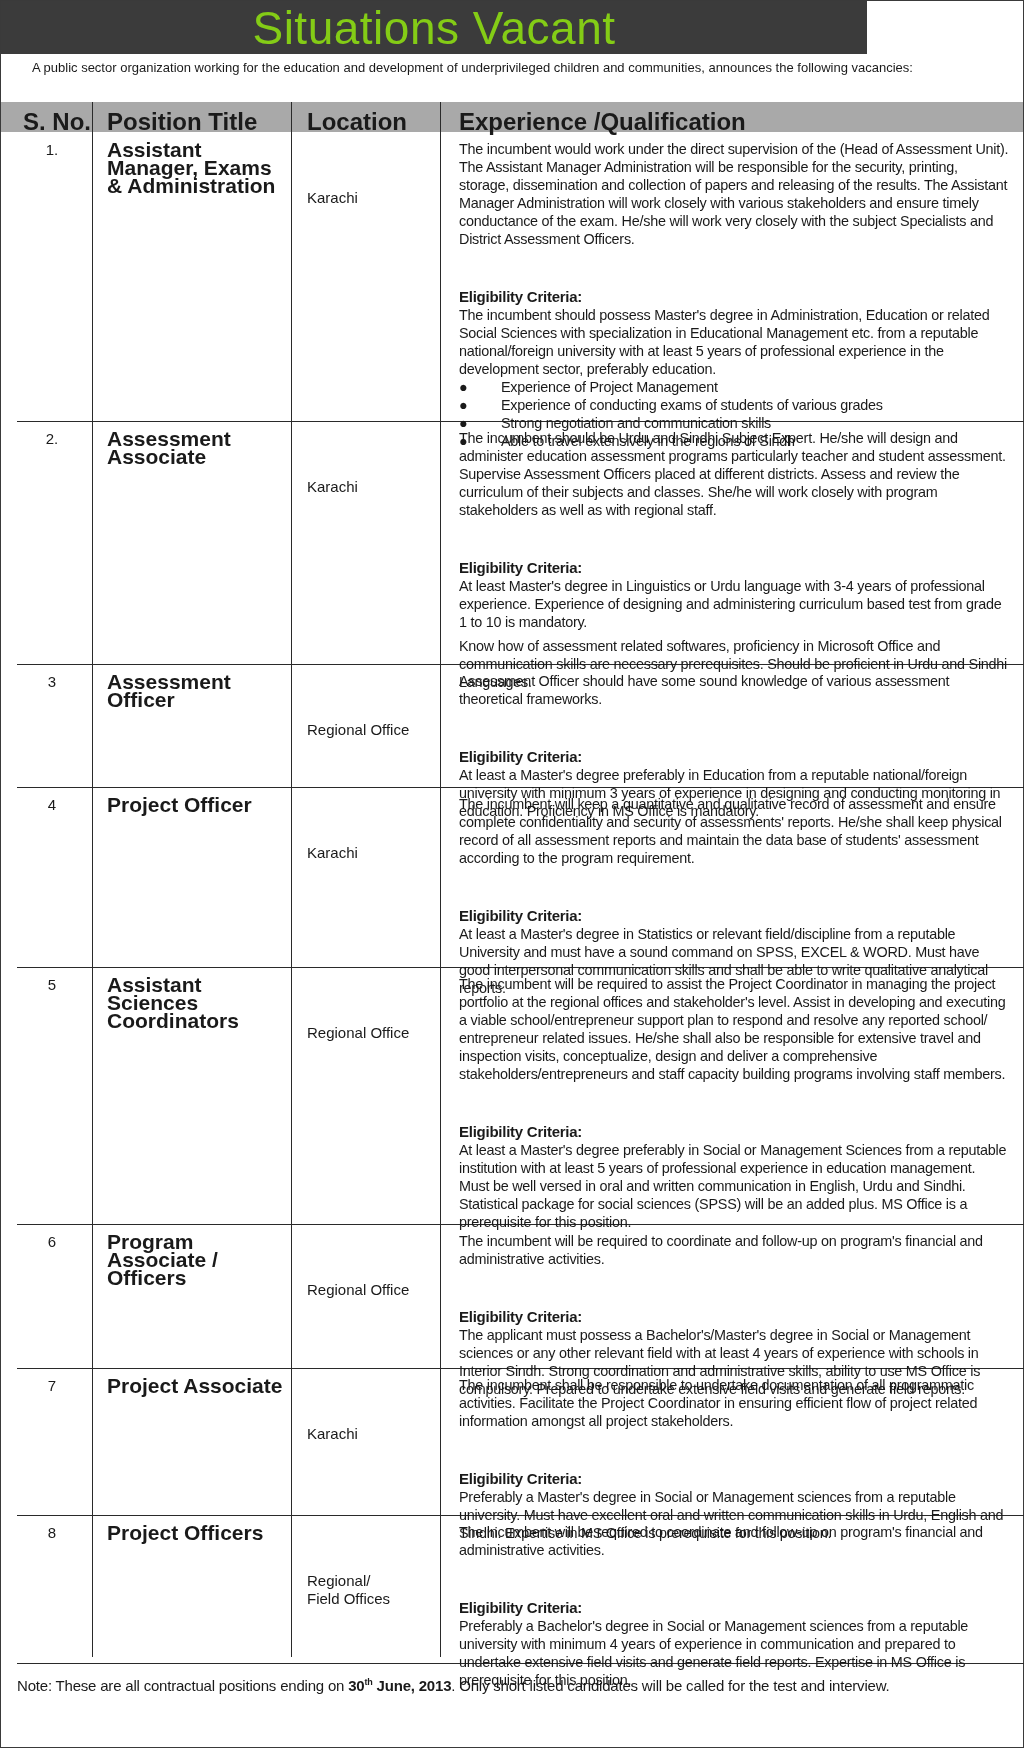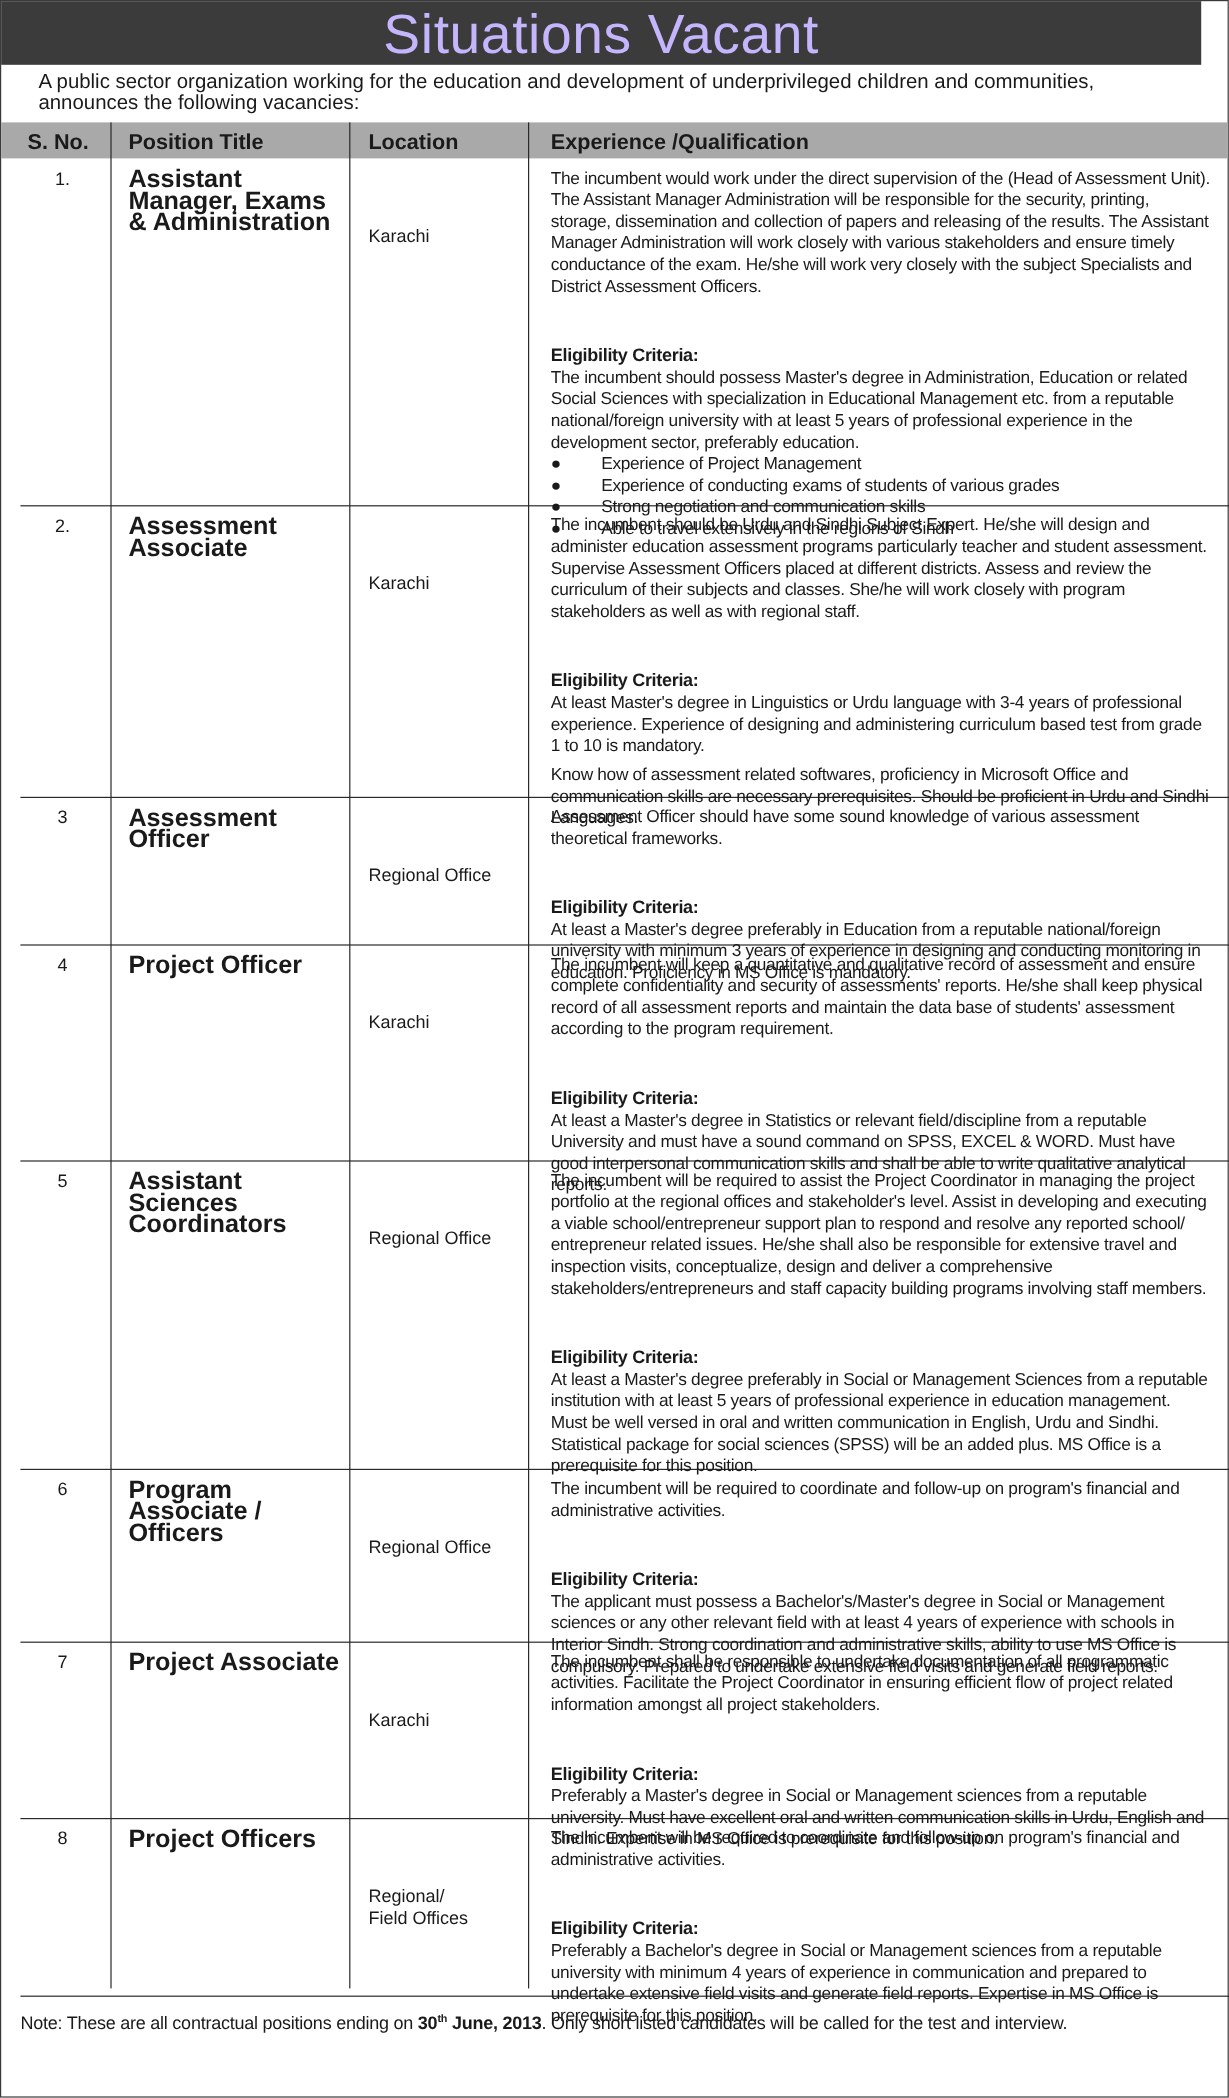--- a/index.html
+++ b/index.html
@@ -1,20 +1,20 @@
 <!DOCTYPE html>
 <html><head>
 <meta charset="utf-8">
 <style>
   html, body { margin:0; padding:0; background:#ffffff; }
   body { width:1024px; height:1748px; overflow:hidden; font-family:"Liberation Sans", sans-serif; color:#1a1a1a; }
   .frame { position:absolute; left:0; top:0; width:1022px; height:1746px; border:1px solid #3a3a3a; background:#fff; }
-  .banner { position:absolute; left:0; top:0; width:1000px; height:53px; background:#3b3b3b; color:#c4b5fd; text-align:center; font-size:46px; line-height:54px; letter-spacing:0.5px; }
-  .intro { position:absolute; left:31px; top:58px; width:960px; font-size:17px; line-height:18px; }
-  .thead { position:absolute; left:0; top:101px; width:1022px; height:30px; background:#a9a9a9; font-weight:bold; font-size:18px; }
+  .banner { position:absolute; left:0; top:0; width:866px; height:53px; background:#3b3b3b; color:#84cc16; text-align:center; font-size:46px; line-height:54px; letter-spacing:0.5px; }
+  .intro { position:absolute; left:31px; top:58px; width:960px; font-size:13px; line-height:18px; }
+  .thead { position:absolute; left:0; top:101px; width:1022px; height:30px; background:#a9a9a9; font-weight:bold; font-size:24px; }
   .thead div { position:absolute; top:6px; }
   .vline { position:absolute; width:1px; background:#2a2a2a; }
   .hline { position:absolute; left:16px; width:1008px; height:1px; background:#2a2a2a; }
   .row { position:absolute; left:0; width:1022px; }
   .sno { position:absolute; left:0; width:102px; text-align:center; font-size:15px; top:8px; }
   .title { position:absolute; left:106px; width:180px; font-weight:bold; font-size:21px; line-height:18px; top:8px; }
   .loc { position:absolute; left:306px; width:130px; font-size:15px; line-height:18px; top:8px;margin-top:48px; }
   .exp { position:absolute; left:458px; width:550px; font-size:14.4px; line-height:18px; top:7px; letter-spacing:-0.25px; }
   .exp p { margin:0 0 6px 0; }
   .exp .crit { font-weight:bold; font-size:15px;margin-top:40px; }

